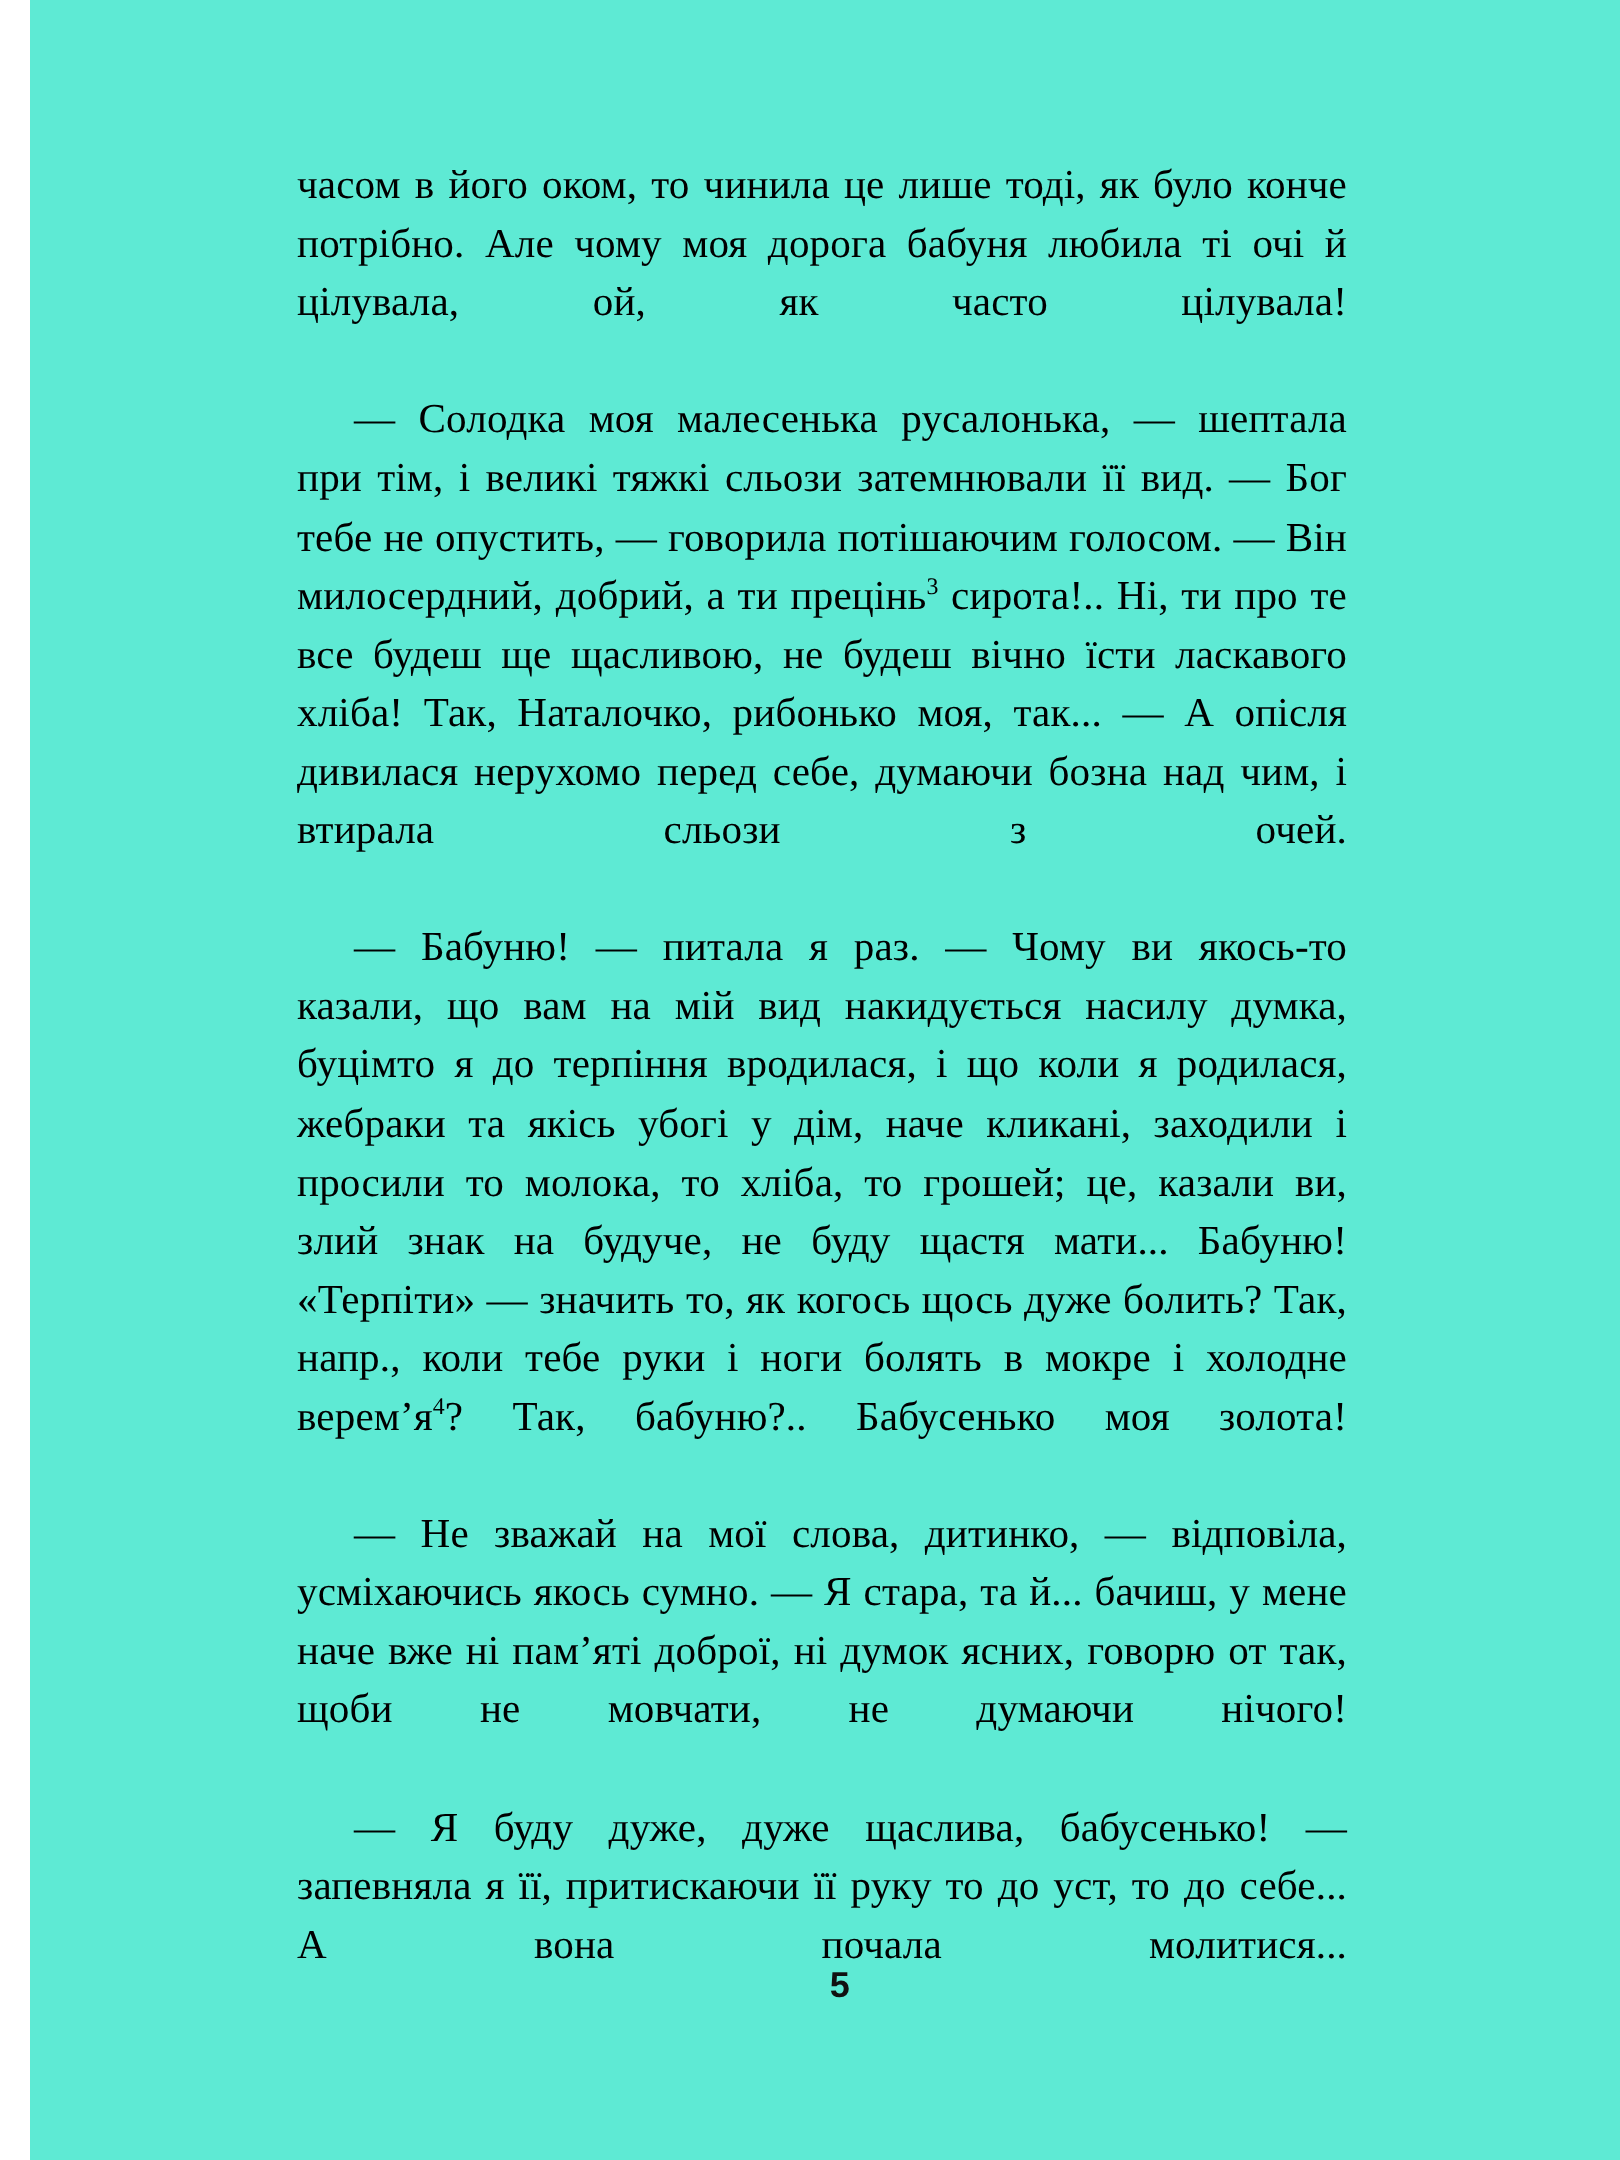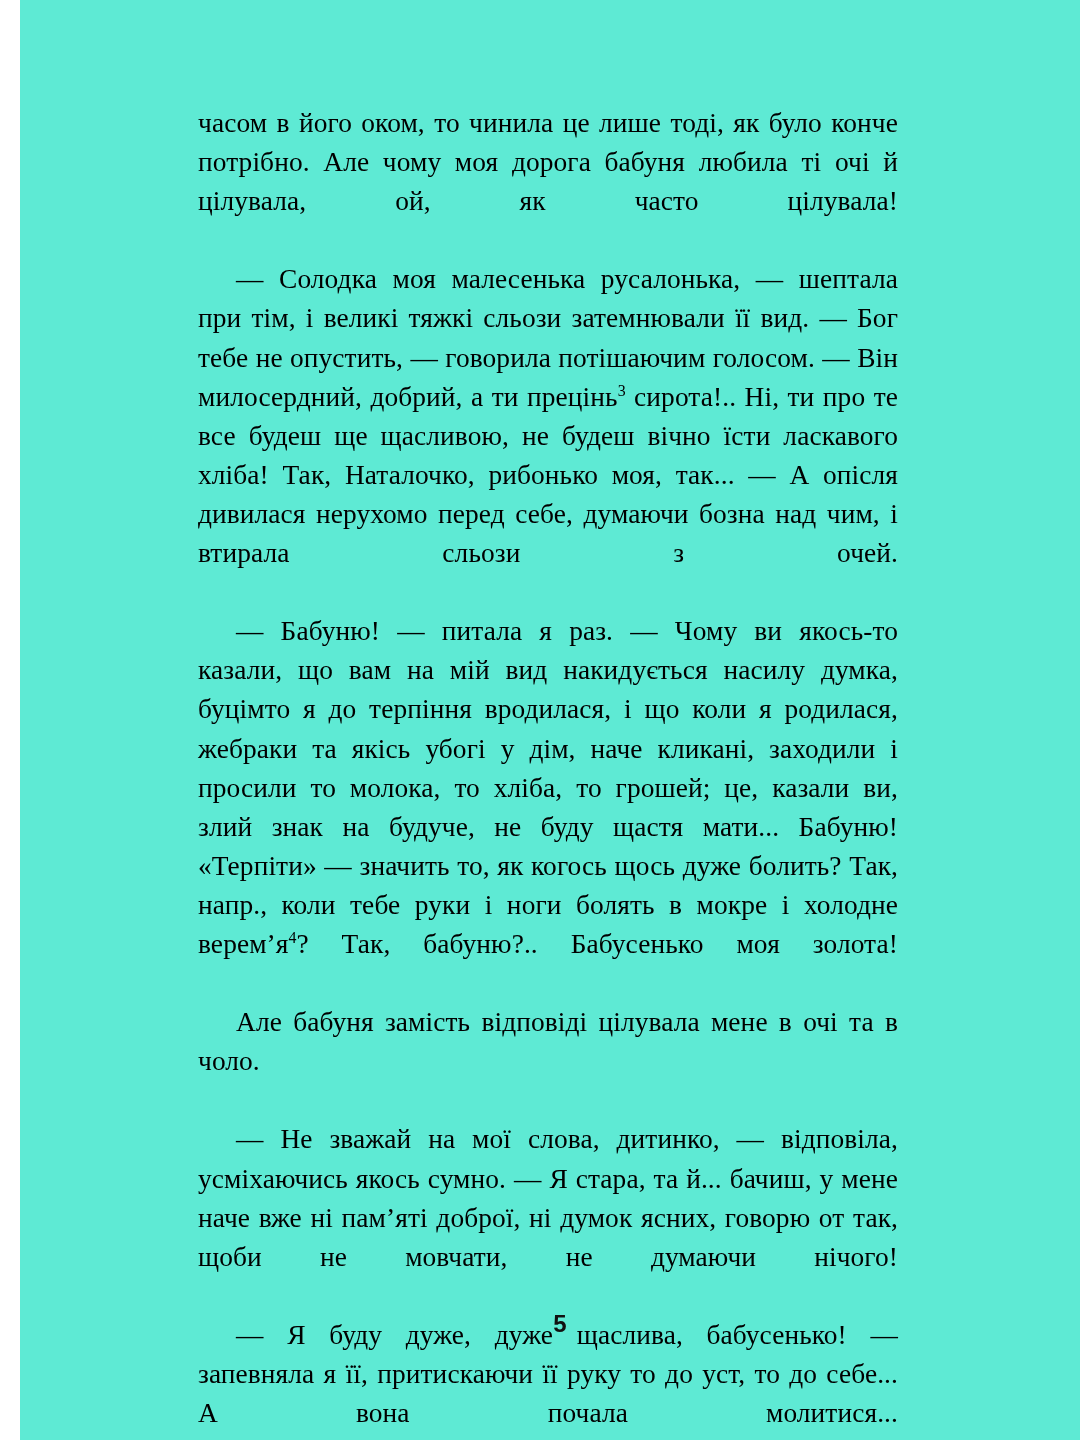--- a/index.html
+++ b/index.html
@@ -84,21 +84,20 @@
 <div class="page">
 
   <div class="text-block">
 
     <p class="para no-indent">часом в його оком, то чинила це лише тоді, як було конче потрібно. Але чому моя дорога бабуня любила ті очі й цілувала, ой, як часто цілувала!</p>
 
     <p class="para"><span>— Солодка моя малесенька русалонька, — шептала при тім, і великі тяжкі сльози затемнювали її вид. — Бог тебе не опустить, — говорила потішаючим голосом. — Він милосердний, добрий, а ти прецінь</span><sup class="fn">3</sup><span> сирота!.. Ні, ти про те все будеш ще щасливою, не будеш вічно їсти ласкавого хліба! Так, Наталочко, рибонько моя, так... — А опісля дивилася нерухомо перед себе, думаючи бозна над чим, і втирала сльози з очей.</span></p>
 
     <p class="para"><span>— Бабуню! — питала я раз. — Чому ви якось-то казали, що вам на мій вид накидується насилу думка, буцімто я до терпіння вродилася, і що коли я родилася, жебраки та якісь убогі у дім, наче кликані, заходили і просили то молока, то хліба, то грошей; це, казали ви, злий знак на будуче, не буду щастя мати... Бабуню! «Терпіти» — значить то, як когось щось дуже болить? Так, напр., коли тебе руки і ноги болять в мокре і холодне верем’я</span><sup class="fn">4</sup><span>? Так, бабуню?.. Бабусенько моя золота!</span></p>
 
-    <p class="para">Але бабуня замість відповіді цілувала мене в очі та в чоло.</p>
 
     <p class="para">— Не зважай на мої слова, дитинко, — відповіла, усміхаючись якось сумно. — Я стара, та й... бачиш, у мене наче вже ні пам’яті доброї, ні думок ясних, говорю от так, щоби не мовчати, не думаючи нічого!</p>
 
     <p class="para">— Я буду дуже, дуже щаслива, бабусенько! — запевняла я її, притискаючи її руку то до уст, то до себе... А вона почала молитися...</p>
 
   </div>
 
   <div class="folio">5</div>
 
 </div>

